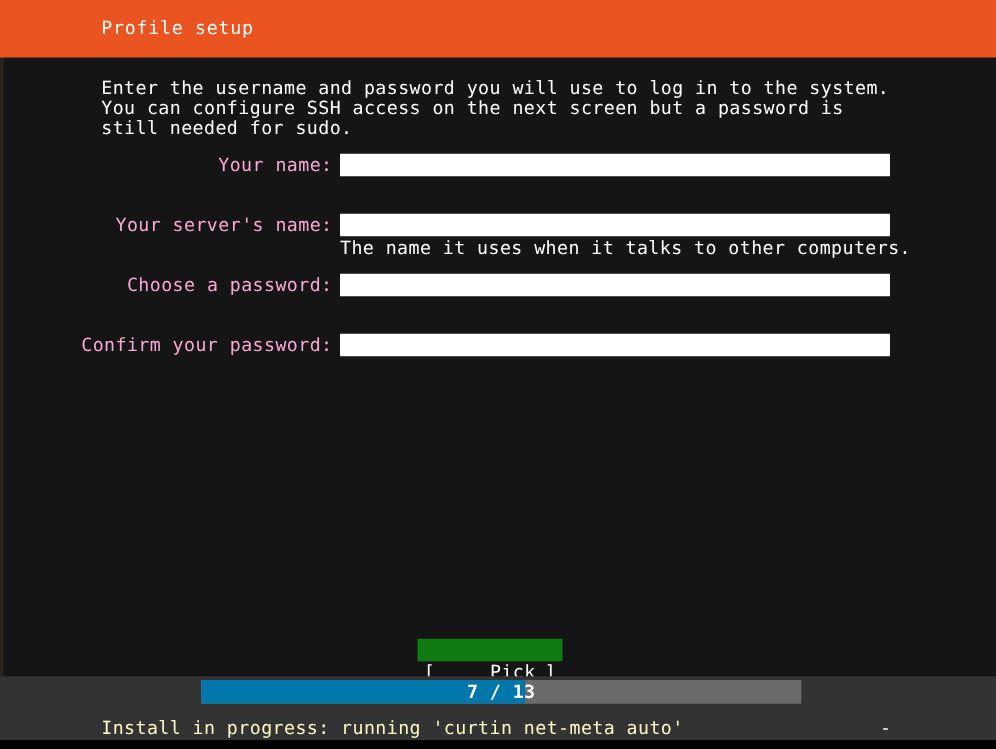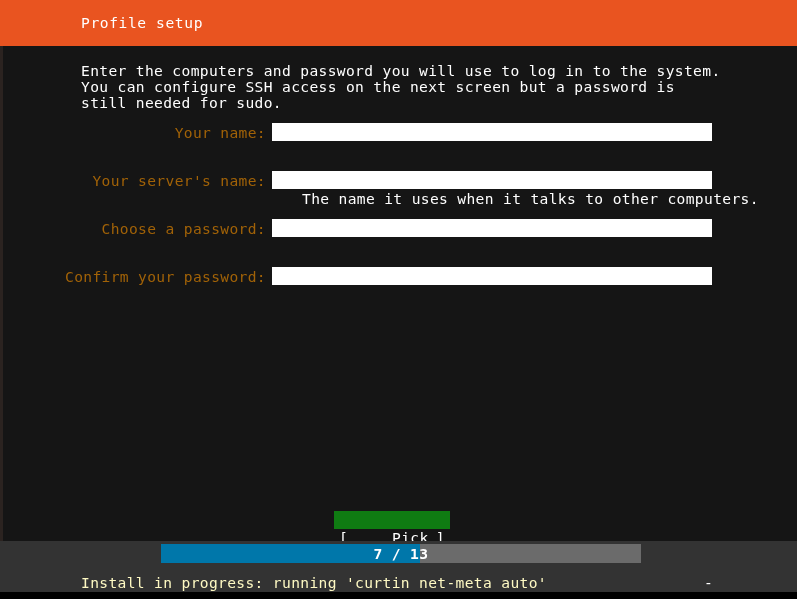--- a/index.html
+++ b/index.html
@@ -77,21 +77,21 @@
     height: 48px;
   }
   .field-label {
     position: absolute;
     left: 0;
     top: 5px;
     width: 266px;
     text-align: right;
     white-space: pre;
     letter-spacing: 0.35px;
-    color: #a16207;
+    color: #f9a8d4;
   }
   .field-input {
     position: absolute;
     left: 272px;
     top: 3px;
     width: 440px;
     height: 18px;
     background: #ffffff;
     color: #000000;
     overflow: hidden;
@@ -101,21 +101,20 @@
     padding: 0;
     box-sizing: border-box;
   }
   .field-help {
     position: absolute;
     left: 272px;
     top: 23px;
     white-space: pre;
     letter-spacing: 0.35px;
     color: #ffffff;
-    margin-left: 30px;
   }
 
   
   .done-btn {
     position: absolute;
     left: 334px;
     top: 511px;
     width: 116px;
     height: 18px;
     line-height: 18px;
@@ -195,21 +194,21 @@
 <body>
 
 <div id="screen">
 
   <div class="left-gutter"></div>
 
   <div class="header-bar" style="background: rgb(233, 84, 32); text-align: right;">
     <div class="header-title">Profile setup</div>
   </div>
 
-  <div class="intro">Enter the computers and password you will use to log in to the system. You can configure SSH access on the next screen but a password is still needed for sudo.</div>
+  <div class="intro">Enter the username and password you will use to log in to the system. You can configure SSH access on the next screen but a password is still needed for sudo.</div>
 
   <div class="form">
 
     <div class="field-row">
       <div class="field-label">Your name:</div>
       <div class="field-input">
         
       </div>
     </div>
 

